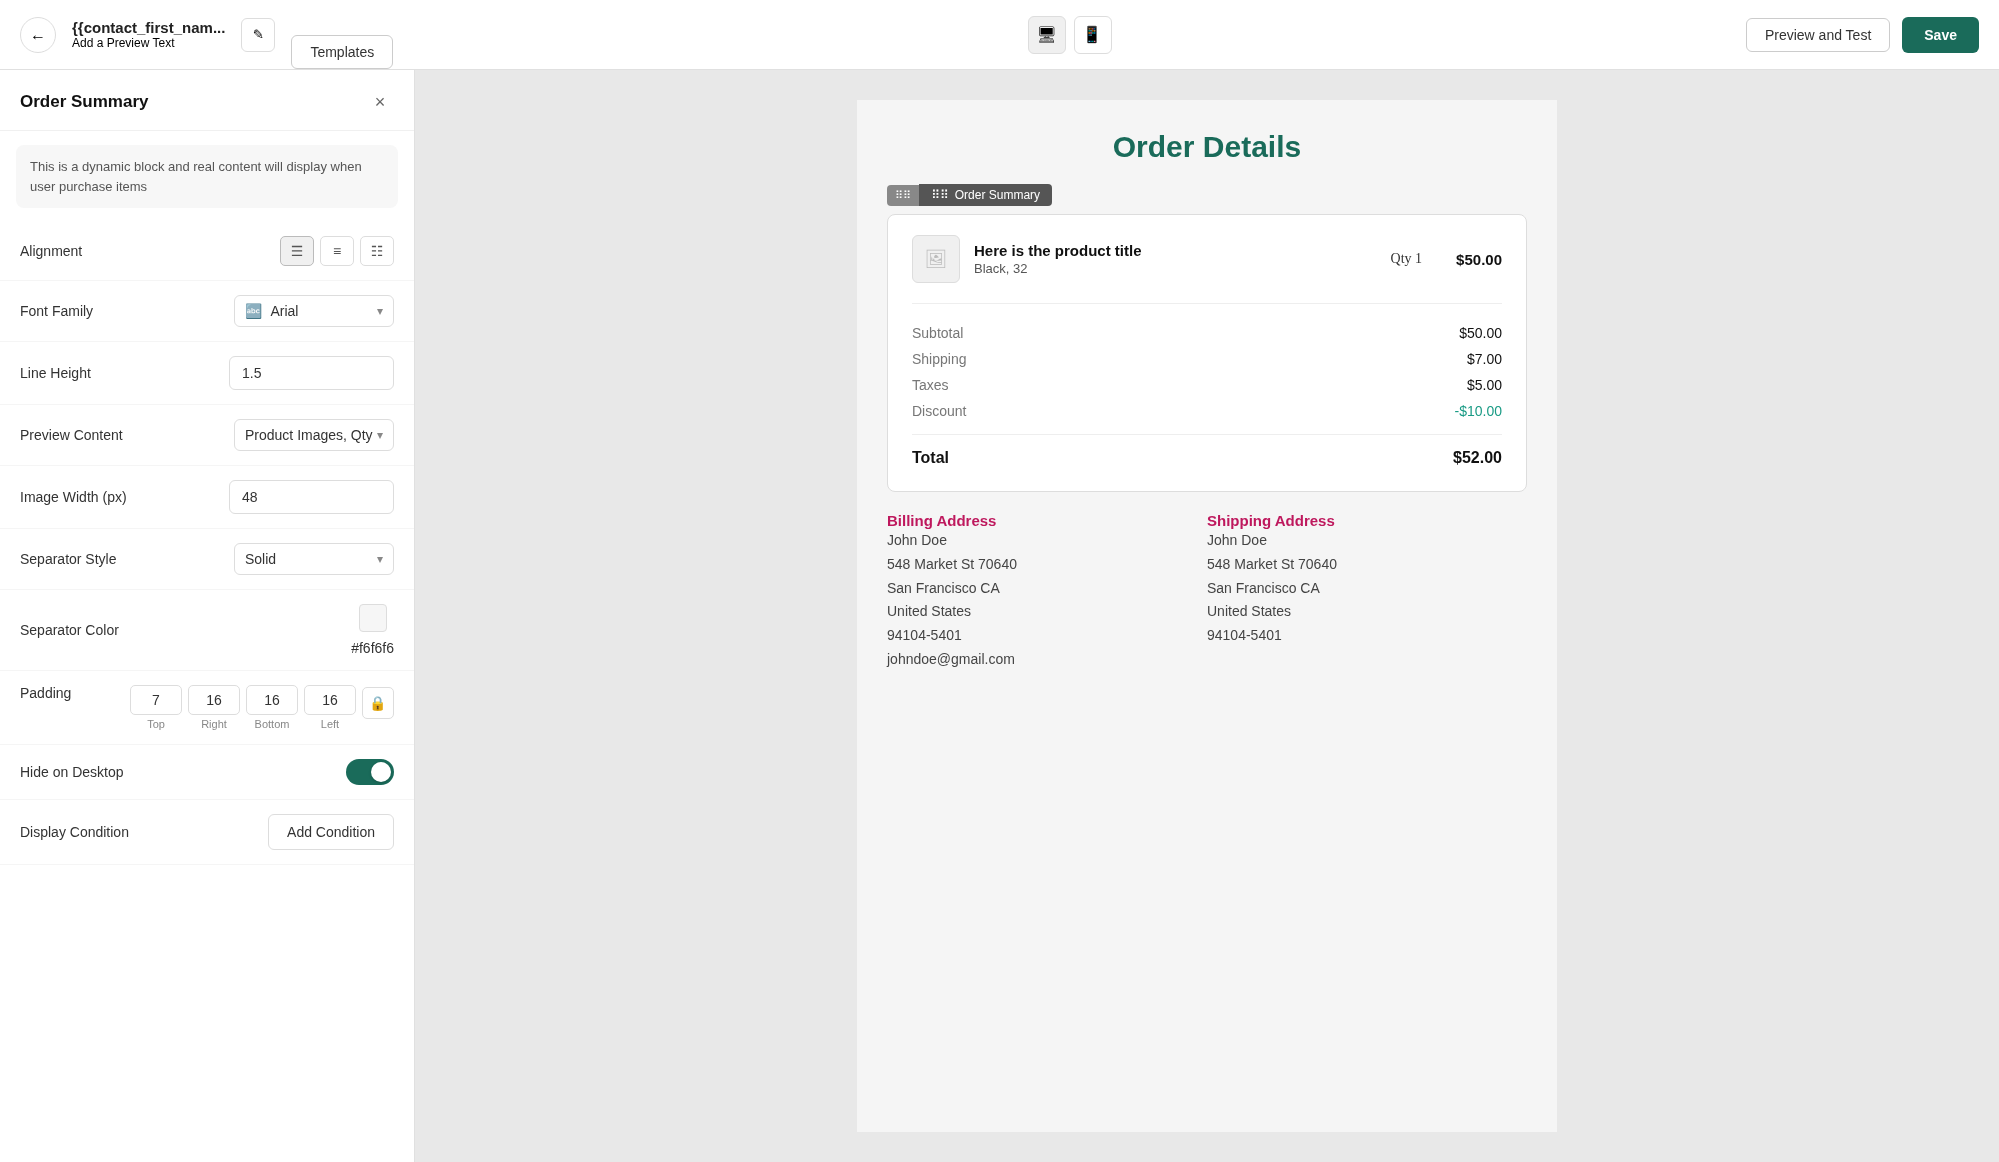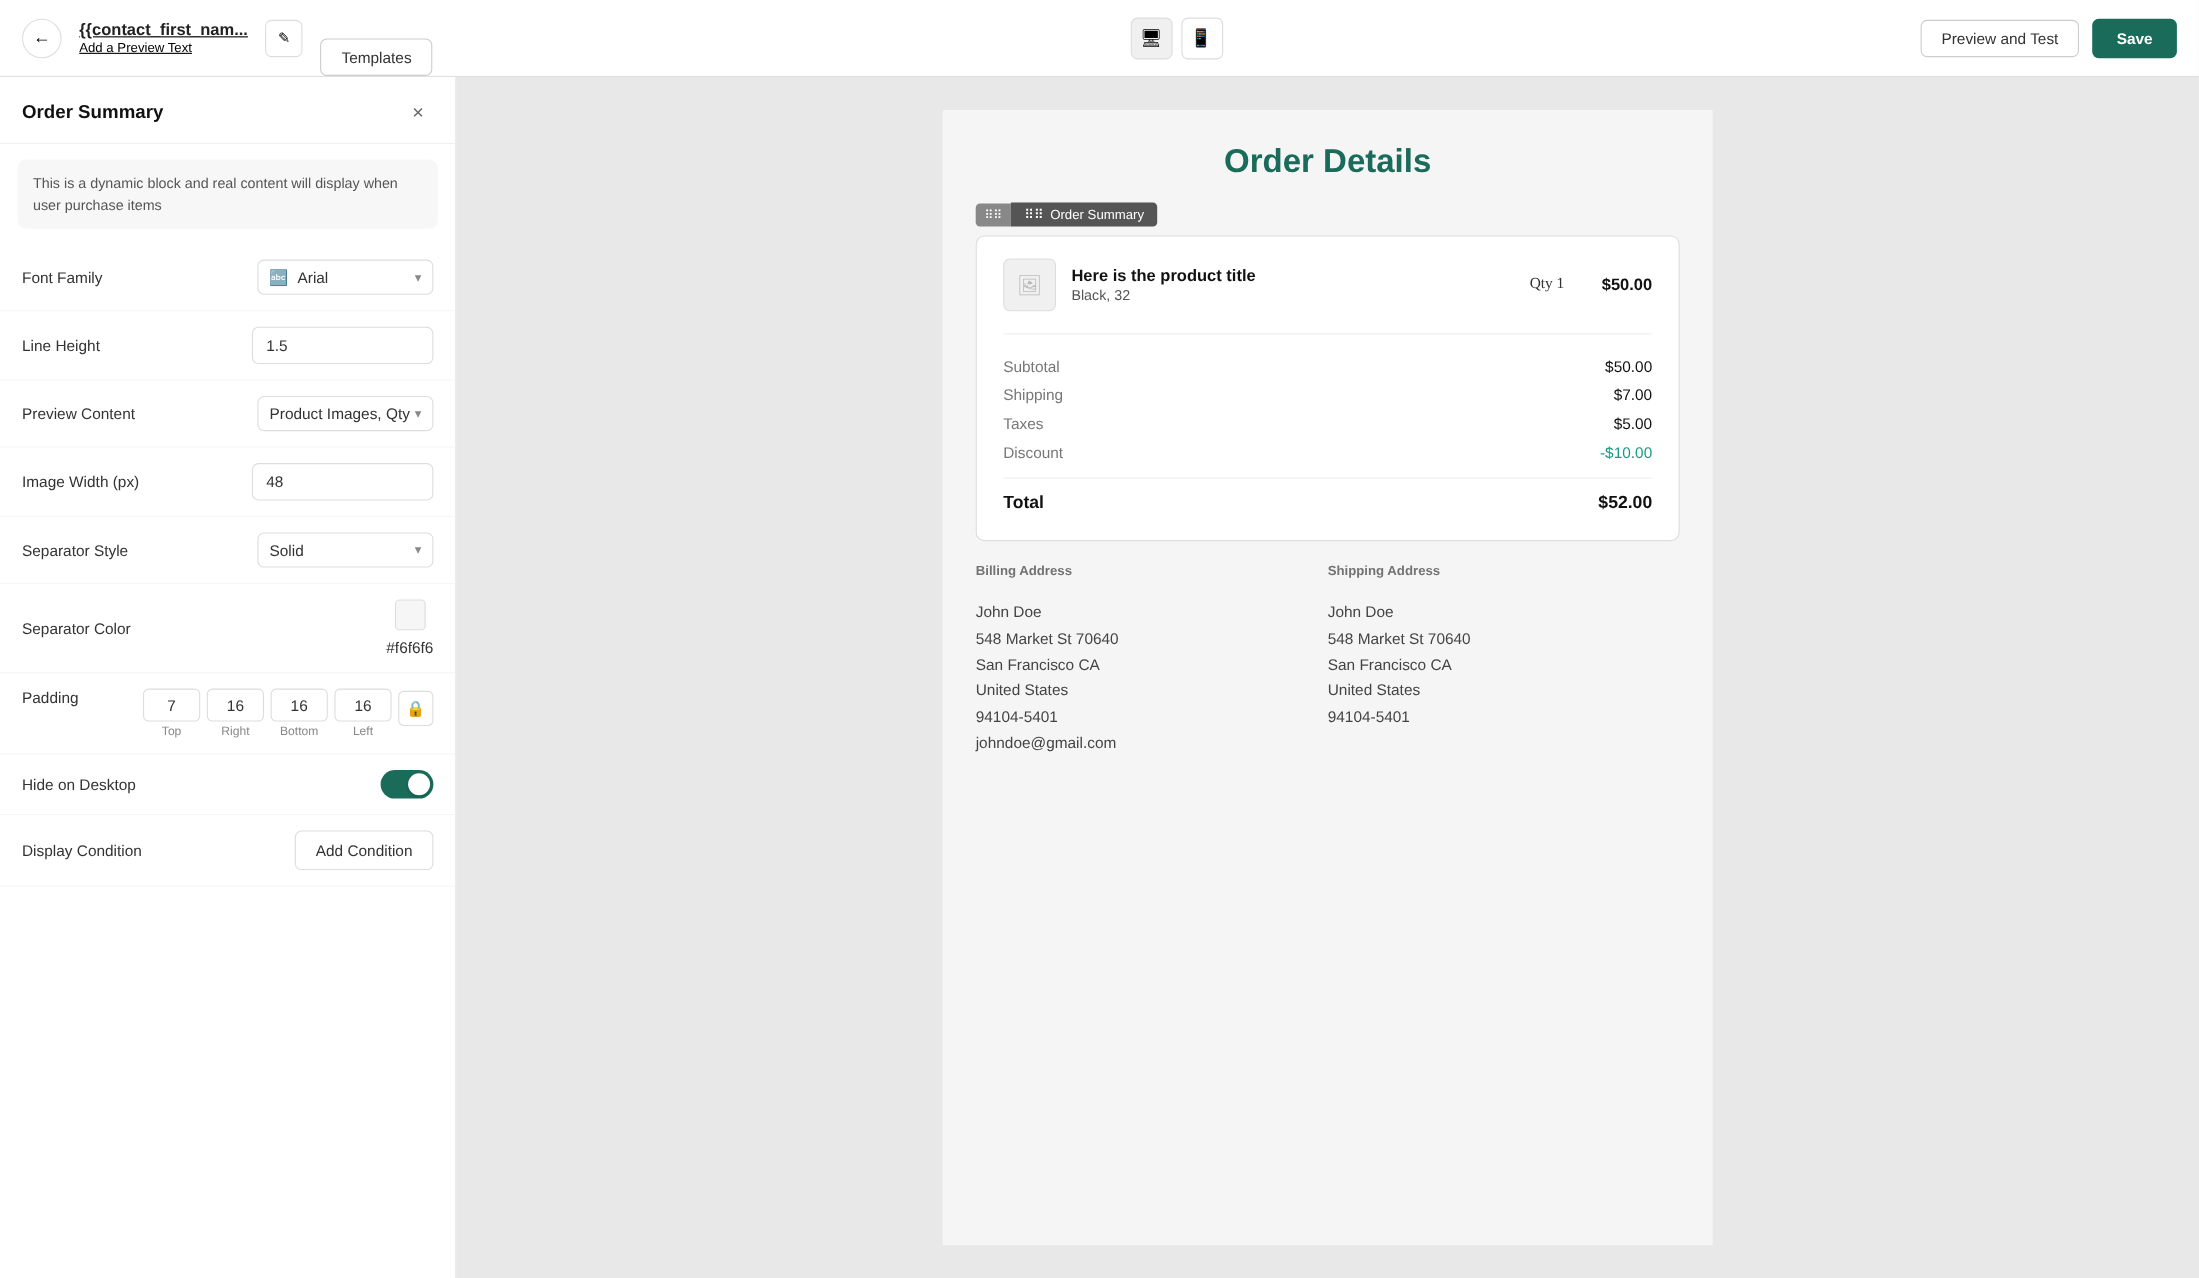--- a/index.html
+++ b/index.html
@@ -19,21 +19,21 @@
     .topbar-left { display: flex; align-items: center; gap: 16px; }
     .back-btn {
       width: 36px; height: 36px;
       border-radius: 50%;
       border: 1px solid #ddd;
       background: #fff;
       display: flex; align-items: center; justify-content: center;
       cursor: pointer;
       font-size: 16px;
     }
-    .title-block { display: flex; flex-direction: column; text-decoration: underline; }
+    .title-block { display: flex; flex-direction: column; }
     .title-main { font-size: 15px; font-weight: 600; color: #222; }
     .title-sub { font-size: 12px; color: #000000; }
     .edit-icon-btn {
       width: 34px; height: 34px;
       border: 1px solid #ddd;
       border-radius: 6px;
       background: #fff;
       display: flex; align-items: center; justify-content: center;
       cursor: pointer;
     }
@@ -337,21 +337,21 @@
       font-weight: 800;
       color: #1a6b5a;
       padding: 20px 0 24px;
     }
     .address-grid {
       display: flex;
       gap: 0;
       padding: 0 30px 30px;
     }
     .address-block { flex: 1; }
-    .address-heading { font-size: 12px; font-weight: 700; color: #737373; margin-bottom: 19px; }
+    .address-heading { font-size: 15px; font-weight: 700; color: #be185d; margin-bottom: 0; }
     .address-line { font-size: 14px; color: #444; line-height: 1.7; }
 
     
     .preview-area::-webkit-scrollbar { width: 8px; }
     .preview-area::-webkit-scrollbar-track { background: #ddd; }
     .preview-area::-webkit-scrollbar-thumb { background: #bbb; border-radius: 4px; }
     .sidebar::-webkit-scrollbar { width: 4px; }
     .sidebar::-webkit-scrollbar-track { background: #f5f5f5; }
     .sidebar::-webkit-scrollbar-thumb { background: #ccc; border-radius: 4px; }
   </style>
@@ -390,20 +390,28 @@
 
   <div class="sidebar">
 
     <div class="sidebar-header">
       <span class="sidebar-title">Order Summary</span>
       <button class="close-btn">×</button>
     </div>
 
     <div class="dynamic-notice">This is a dynamic block and real content will display when user purchase items</div>
 
+    <div class="field-row">
+      <span class="field-label">Alignment</span>
+      <div class="align-btns">
+        <button class="align-btn active">☰</button>
+        <button class="align-btn">≡</button>
+        <button class="align-btn">☷</button>
+      </div>
+    </div>
 
     <div class="field-row">
       <span class="field-label">Font Family</span>
       <div class="select-wrap">
         <div class="select-inner">
           <span>🔤</span>
           <span>Arial</span>
         </div>
         <span class="chevron">▾</span>
       </div>

